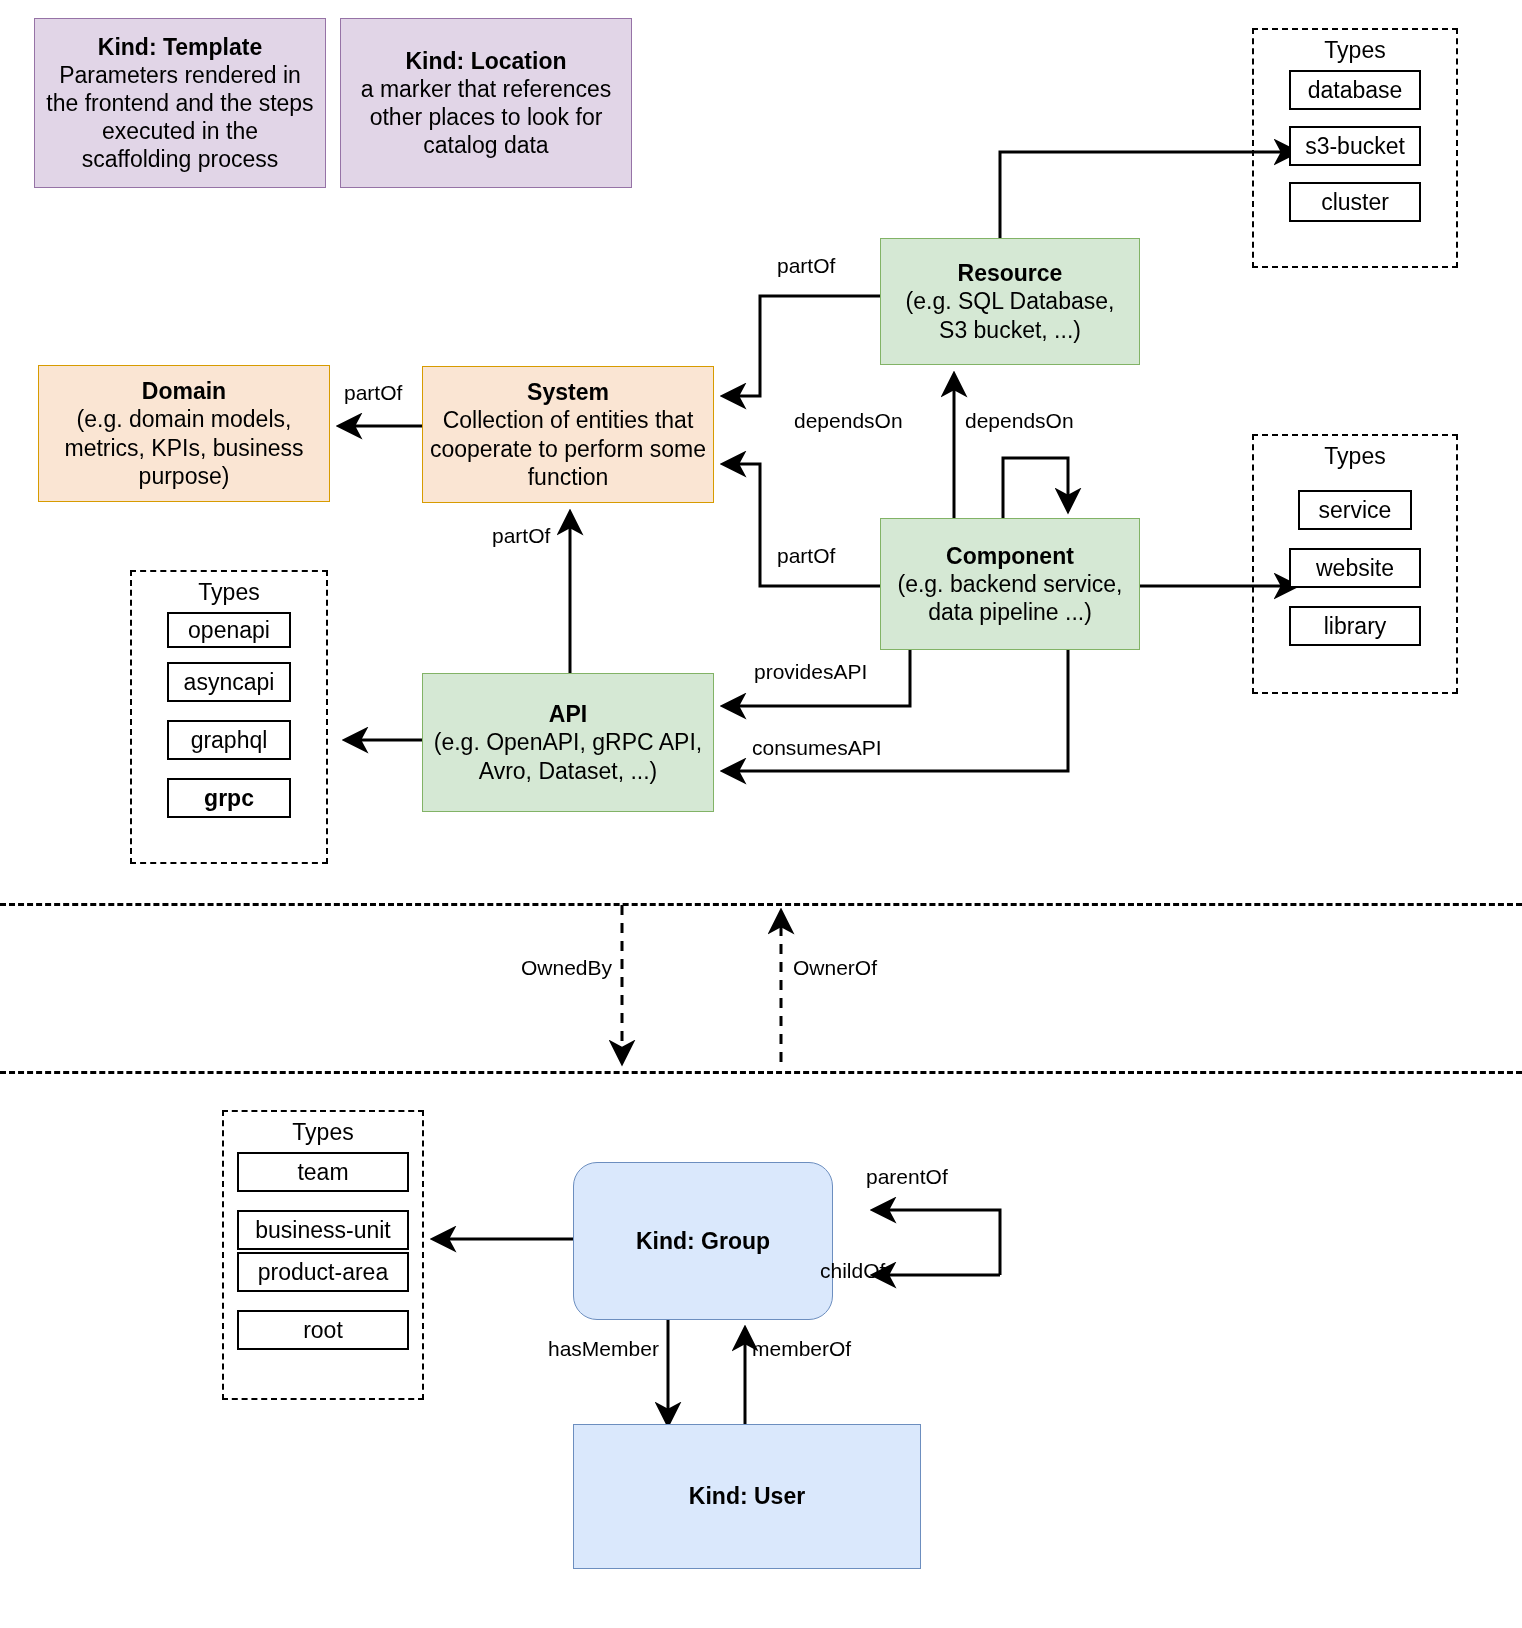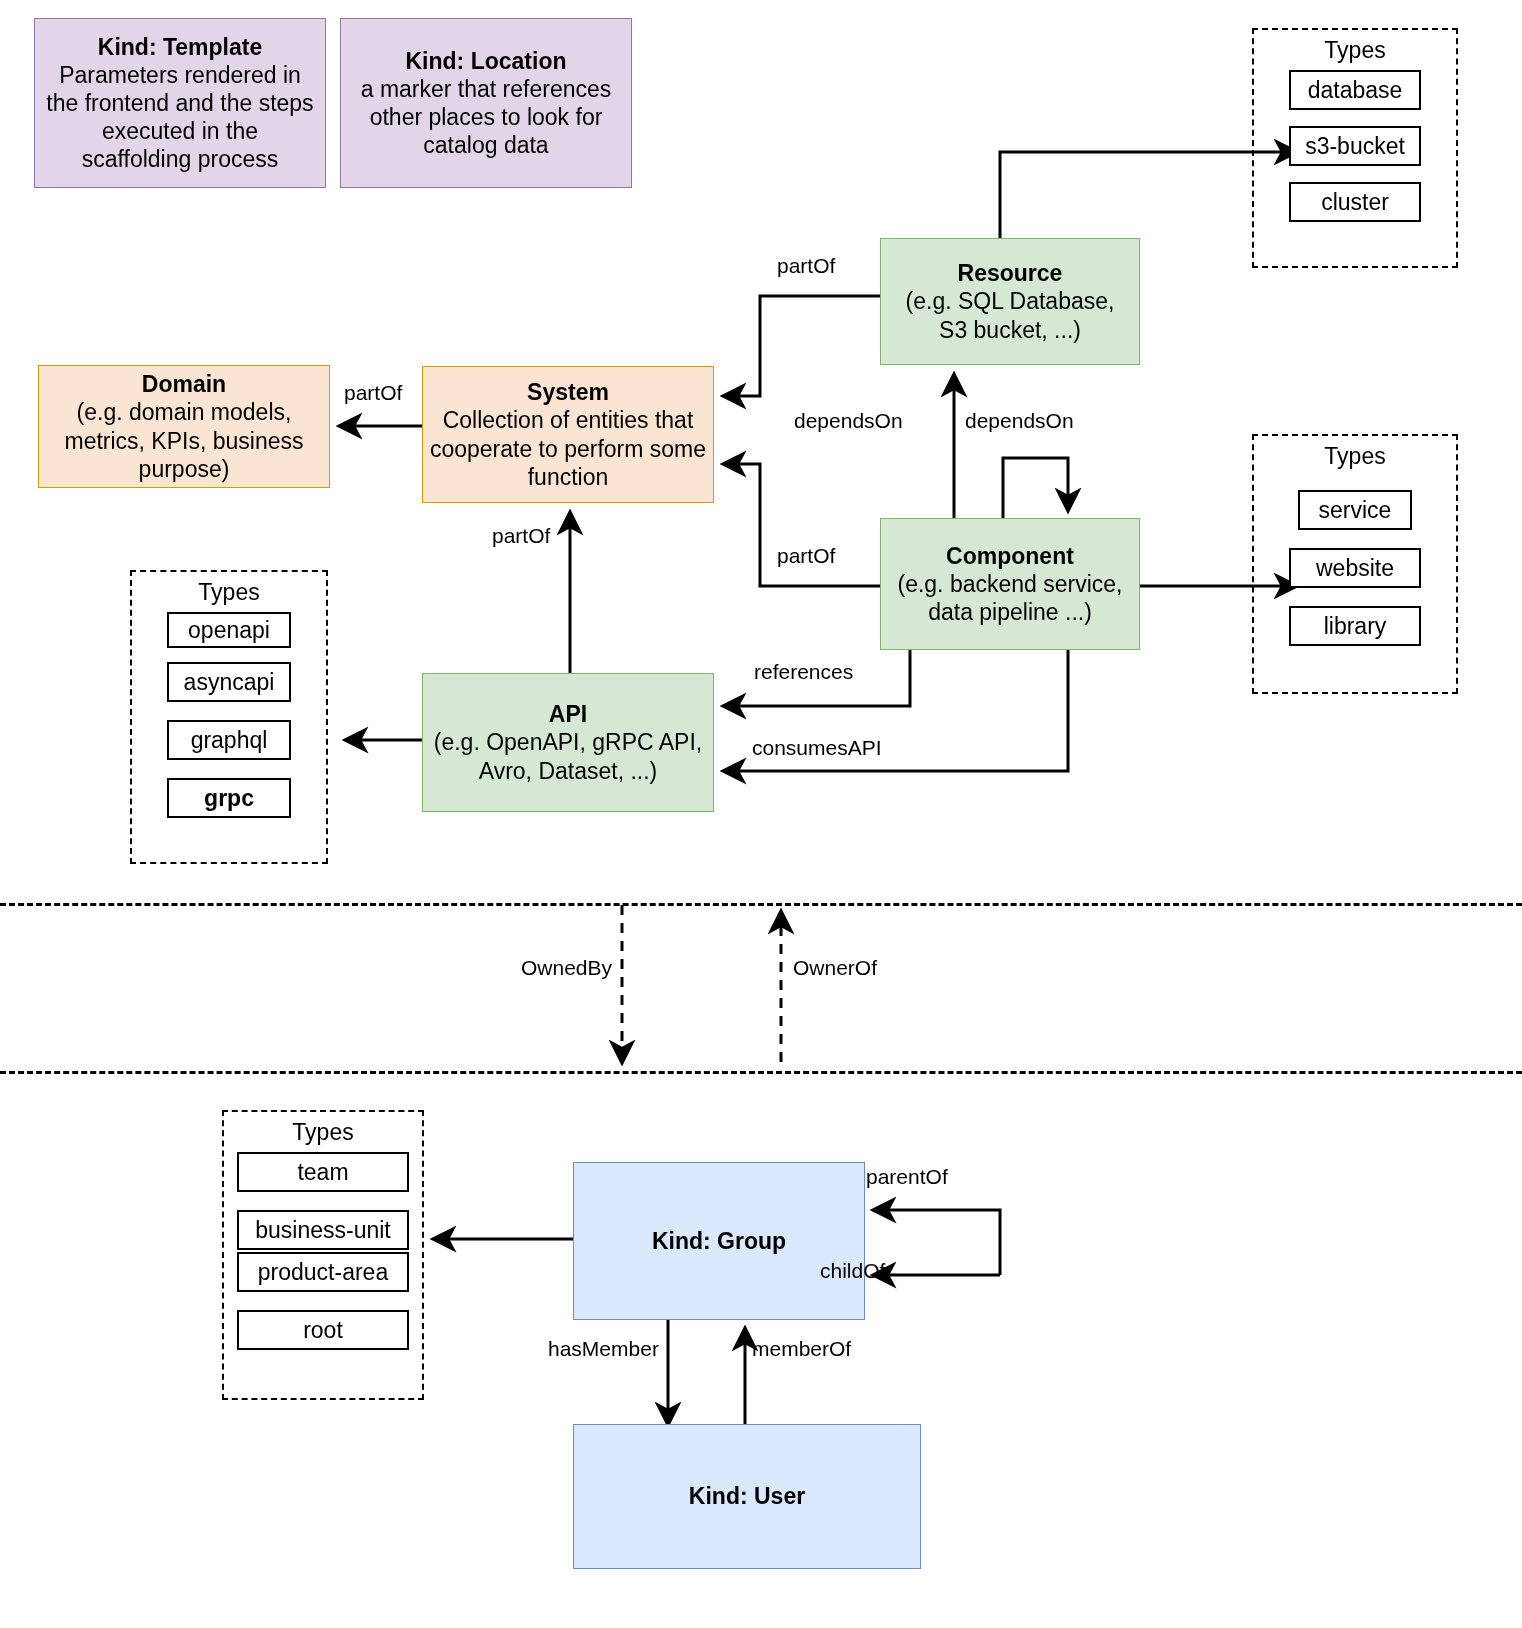--- a/index.html
+++ b/index.html
@@ -160,21 +160,21 @@
   <div class="node node-purple" style="left:34px; top:18px; width:292px; height:170px; padding:6px 10px;">
     <div class="title">Kind: Template</div>
     <div class="desc">Parameters rendered in the frontend and the steps executed in  the scaffolding process</div>
   </div>
 
   <div class="node node-purple" style="left:340px; top:18px; width:292px; height:170px; padding:6px 10px;">
     <div class="title">Kind: Location</div>
     <div class="desc">a marker that references other places to look for catalog data</div>
   </div>
 
-  <div class="node node-orange" style="left:38px; top:365px; width:292px; height:123px; padding:4px 8px;">
+  <div class="node node-orange" style="left:38px; top:365px; width:292px; height:137px; padding:4px 8px;">
     <div class="title">Domain</div>
     <div class="desc">(e.g.  domain models, metrics, KPIs, business purpose)</div>
   </div>
 
   <div class="node node-orange" style="left:422px; top:366px; width:292px; height:137px; padding:4px 6px;">
     <div class="title">System</div>
     <div class="desc">Collection of entities that cooperate to perform some function</div>
   </div>
 
   <div class="node node-green" style="left:880px; top:238px; width:260px; height:127px; padding:4px 8px;">
@@ -185,21 +185,21 @@
   <div class="node node-green" style="left:880px; top:518px; width:260px; height:132px; padding:4px 6px;">
     <div class="title">Component</div>
     <div class="desc">(e.g. backend service, data pipeline ...)</div>
   </div>
 
   <div class="node node-green" style="left:422px; top:673px; width:292px; height:139px; padding:4px 6px;">
     <div class="title">API</div>
     <div class="desc">(e.g. OpenAPI, gRPC API, Avro, Dataset, ...)</div>
   </div>
 
-  <div class="node node-blue" style="left:573px; top:1162px; width:292px; height:158px;">
+  <div class="node node-blue" style="left:573px; top:1162px; width:260px; height:158px;border-radius:24px;">
     <div class="title">Kind: Group</div>
   </div>
 
   <div class="node node-blue" style="left:573px; top:1424px; width:348px; height:145px;">
     <div class="title">Kind: User</div>
   </div>
 
   <div class="typebox" style="left:1252px; top:28px; width:206px; height:240px;">
     <div class="types-title">Types</div>
     <div class="chip" style="width:132px; height:40px; margin-bottom:16px;">database</div>
@@ -235,21 +235,21 @@
   <div class="edge-label" style="left:777px; top:254px;">partOf</div>
 
   <div class="edge-label" style="left:777px; top:544px;">partOf</div>
 
   <div class="edge-label" style="left:492px; top:524px;">partOf</div>
 
   <div class="edge-label" style="left:794px; top:409px;">dependsOn</div>
 
   <div class="edge-label" style="left:965px; top:409px;">dependsOn</div>
 
-  <div class="edge-label" style="left:754px; top:660px;">references</div>
+  <div class="edge-label" style="left:754px; top:660px;">providesAPI</div>
 
   <div class="edge-label" style="left:752px; top:736px;">consumesAPI</div>
 
   <div class="edge-label" style="left:521px; top:956px;">OwnedBy</div>
 
   <div class="edge-label" style="left:793px; top:956px;">OwnerOf</div>
 
   <div class="edge-label" style="left:866px; top:1165px;">parentOf</div>
 
   <div class="edge-label" style="left:820px; top:1259px;">childOf</div>

